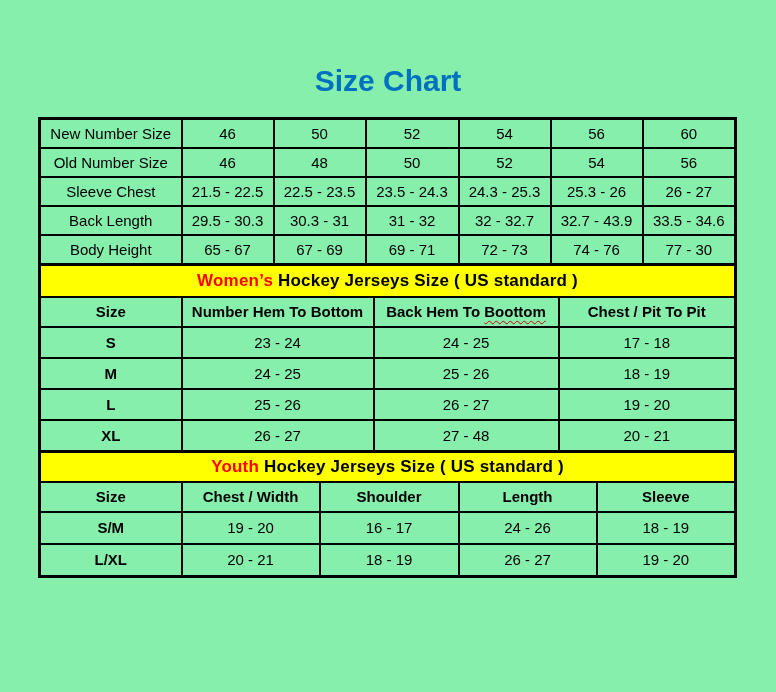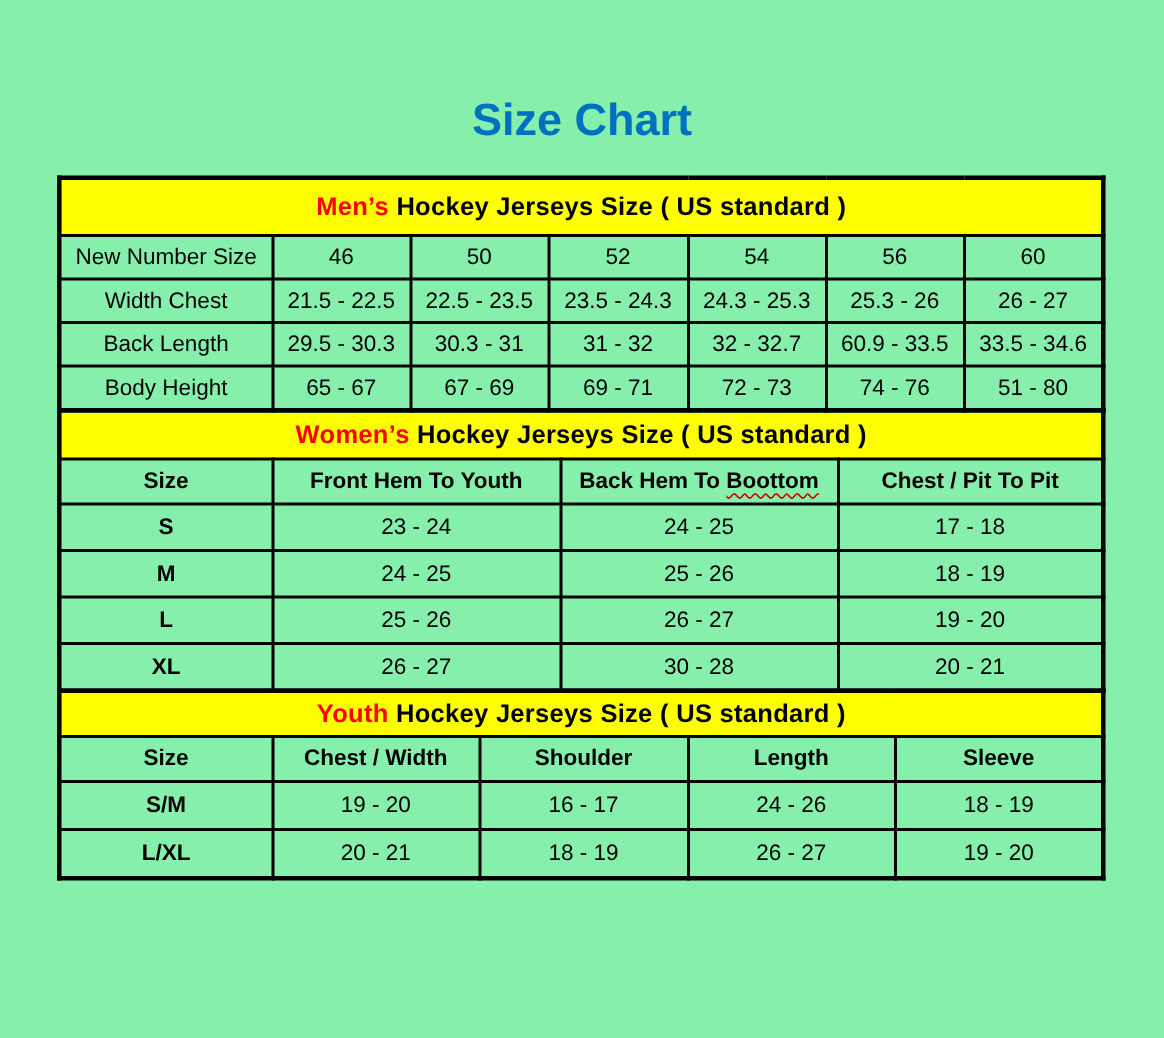--- a/index.html
+++ b/index.html
@@ -65,76 +65,82 @@
       <colgroup>
         <col style="width:142px">
         <col style="width:92px">
           <col style="width:92px">
           <col style="width:93px">
         <col style="width:92px">
           <col style="width:92px">
           <col style="width:93px">
       </colgroup>
       <tbody>
-          <tr class="band">
-            <td class="band-cell" colspan="7"><span class="band-hi">Men’s</span><span class="band-rest"> Hockey Jerseys Size ( US standard )</span></td>
-          </tr>
           <tr class="data">
             <td class="row-label">New Number Size</td>
             <td class="val">46</td>
             <td class="val">50</td>
             <td class="val">52</td>
             <td class="val">54</td>
             <td class="val">56</td>
             <td class="val">60</td>
           </tr>
           <tr class="data">
-            <td class="row-label">Width Chest</td>
+            <td class="row-label">Old Number Size</td>
+            <td class="val">46</td>
+            <td class="val">48</td>
+            <td class="val">50</td>
+            <td class="val">52</td>
+            <td class="val">54</td>
+            <td class="val">56</td>
+          </tr>
+          <tr class="data">
+            <td class="row-label">Sleeve Chest</td>
             <td class="val">21.5 - 22.5</td>
             <td class="val">22.5 - 23.5</td>
             <td class="val">23.5 - 24.3</td>
             <td class="val">24.3 - 25.3</td>
             <td class="val">25.3 - 26</td>
             <td class="val">26 - 27</td>
           </tr>
           <tr class="data">
             <td class="row-label">Back Length</td>
             <td class="val">29.5 - 30.3</td>
             <td class="val">30.3 - 31</td>
             <td class="val">31 - 32</td>
             <td class="val">32 - 32.7</td>
-            <td class="val">60.9 - 33.5</td>
+            <td class="val">32.7 - 43.9</td>
             <td class="val">33.5 - 34.6</td>
           </tr>
           <tr class="data">
             <td class="row-label">Body Height</td>
             <td class="val">65 - 67</td>
             <td class="val">67 - 69</td>
             <td class="val">69 - 71</td>
             <td class="val">72 - 73</td>
             <td class="val">74 - 76</td>
-            <td class="val">51 - 80</td>
+            <td class="val">77 - 30</td>
           </tr>
         </tbody>
     </table>
 
     <table class="size-table t-womens labels-bold">
       <colgroup>
         <col style="width:142px">
           <col style="width:192px">
         <col style="width:185px">
           <col style="width:177px">
       </colgroup>
       <tbody>
           <tr class="band">
             <td class="band-cell" colspan="4"><span class="band-hi">Women’s</span><span class="band-rest"> Hockey Jerseys Size ( US standard )</span></td>
           </tr>
           <tr class="head">
             <th class="col-head">Size</th>
-            <th class="col-head">Front Hem To Youth</th>
+            <th class="col-head">Number Hem To Bottom</th>
             <th class="col-head"><span>Back Hem To </span><span class="squiggle">Boottom</span><span></span></th>
             <th class="col-head">Chest / Pit To Pit</th>
           </tr>
           <tr class="data">
             <td class="row-label">S</td>
             <td class="val">23 - 24</td>
             <td class="val">24 - 25</td>
             <td class="val">17 - 18</td>
           </tr>
           <tr class="data">
@@ -145,21 +151,21 @@
           </tr>
           <tr class="data">
             <td class="row-label">L</td>
             <td class="val">25 - 26</td>
             <td class="val">26 - 27</td>
             <td class="val">19 - 20</td>
           </tr>
           <tr class="data">
             <td class="row-label">XL</td>
             <td class="val">26 - 27</td>
-            <td class="val">30 - 28</td>
+            <td class="val">27 - 48</td>
             <td class="val">20 - 21</td>
           </tr>
         </tbody>
     </table>
 
     <table class="size-table t-youth labels-bold">
       <colgroup>
         <col style="width:142px">
           <col style="width:138px">
           <col style="width:139px">

